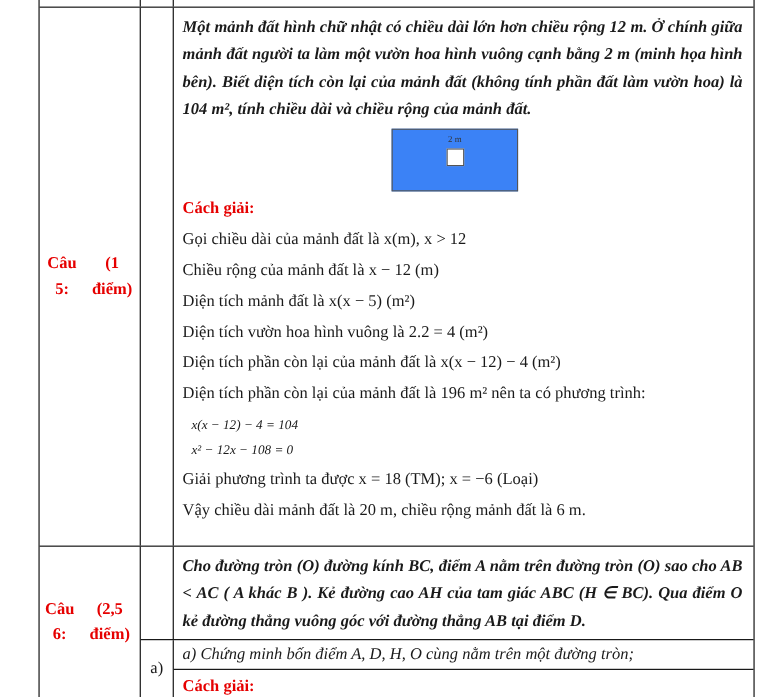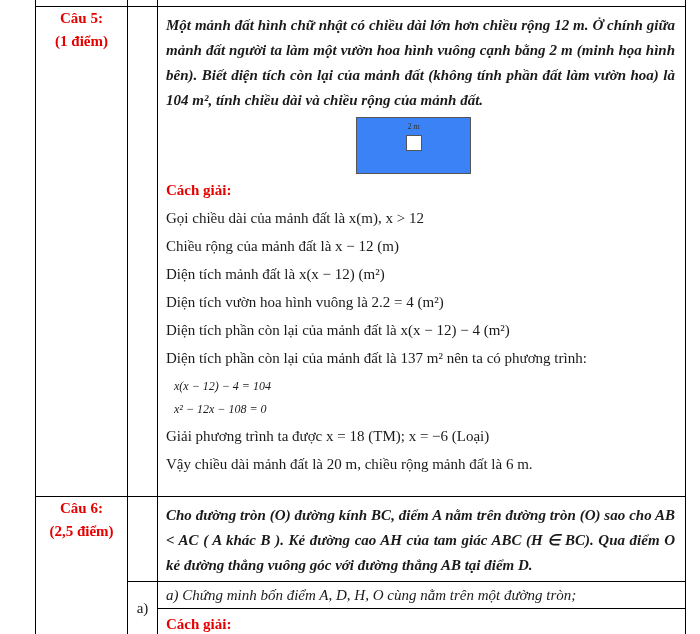--- a/index.html
+++ b/index.html
@@ -9,21 +9,21 @@
   .page { position:relative; width:700px; height:634px; background:#ffffff; overflow:hidden; }
 
   .table { position:absolute; left:35px; top:0; width:651px; height:634px;
            border-left:1px solid var(--border); border-right:1px solid var(--border);
            display:flex; flex-direction:column; background:#ffffff; }
 
   .trow { display:flex; border-bottom:1px solid var(--border); }
   .strip { height:7px; }
 
   .cell-label { width:92px; border-right:1px solid var(--border);
-                display:flex; flex-direction:column; align-items:center; justify-content:flex-start;
+                display:flex; align-items:center; justify-content:flex-start;
                 color:var(--accent-red); font-weight:bold; font-size:15px; line-height:23px;
                 text-align:center; flex-shrink:0; }
   .cell-part { width:30px; border-right:1px solid var(--border);
                display:flex; align-items:center; justify-content:center;
                font-size:15px; flex-shrink:0; }
   .cell-content { flex:1; padding:6px 10px 0 8px; overflow:hidden; }
 
   .row-cau5 { height:496px; }
   .row-cau5 .cell-content { overflow:hidden; }
 
@@ -84,24 +84,24 @@
           <div class="fig-rect">
             <div class="fig-square-label">2 m</div>
             <div class="fig-square"></div>
           </div>
         </div>
 
         <div class="heading-red">Cách giải:</div>
 
         <div class="step">Gọi chiều dài của mảnh đất là x(m),  x &gt; 12</div>
         <div class="step">Chiều rộng của mảnh đất là x − 12 (m)</div>
-        <div class="step">Diện tích mảnh đất là x(x − 12)  (m²)</div>
+        <div class="step">Diện tích mảnh đất là x(x − 5)  (m²)</div>
         <div class="step">Diện tích vườn hoa hình vuông là 2.2 = 4  (m²)</div>
         <div class="step">Diện tích phần còn lại của mảnh đất là x(x − 12) − 4  (m²)</div>
-        <div class="step">Diện tích phần còn lại của mảnh đất là 137 m² nên ta có phương trình:</div>
+        <div class="step">Diện tích phần còn lại của mảnh đất là 196 m² nên ta có phương trình:</div>
 
         <div class="equations">
           <div class="eq">x(x − 12) − 4 = 104</div>
           <div class="eq">x² − 12x − 108 = 0</div>
         </div>
 
         <div class="step">Giải phương trình ta được  x = 18 (TM);  x = −6 (Loại)</div>
         <div class="step">Vậy chiều dài mảnh đất là 20 m, chiều rộng mảnh đất là 6 m.</div>
       </div>
     </div>

